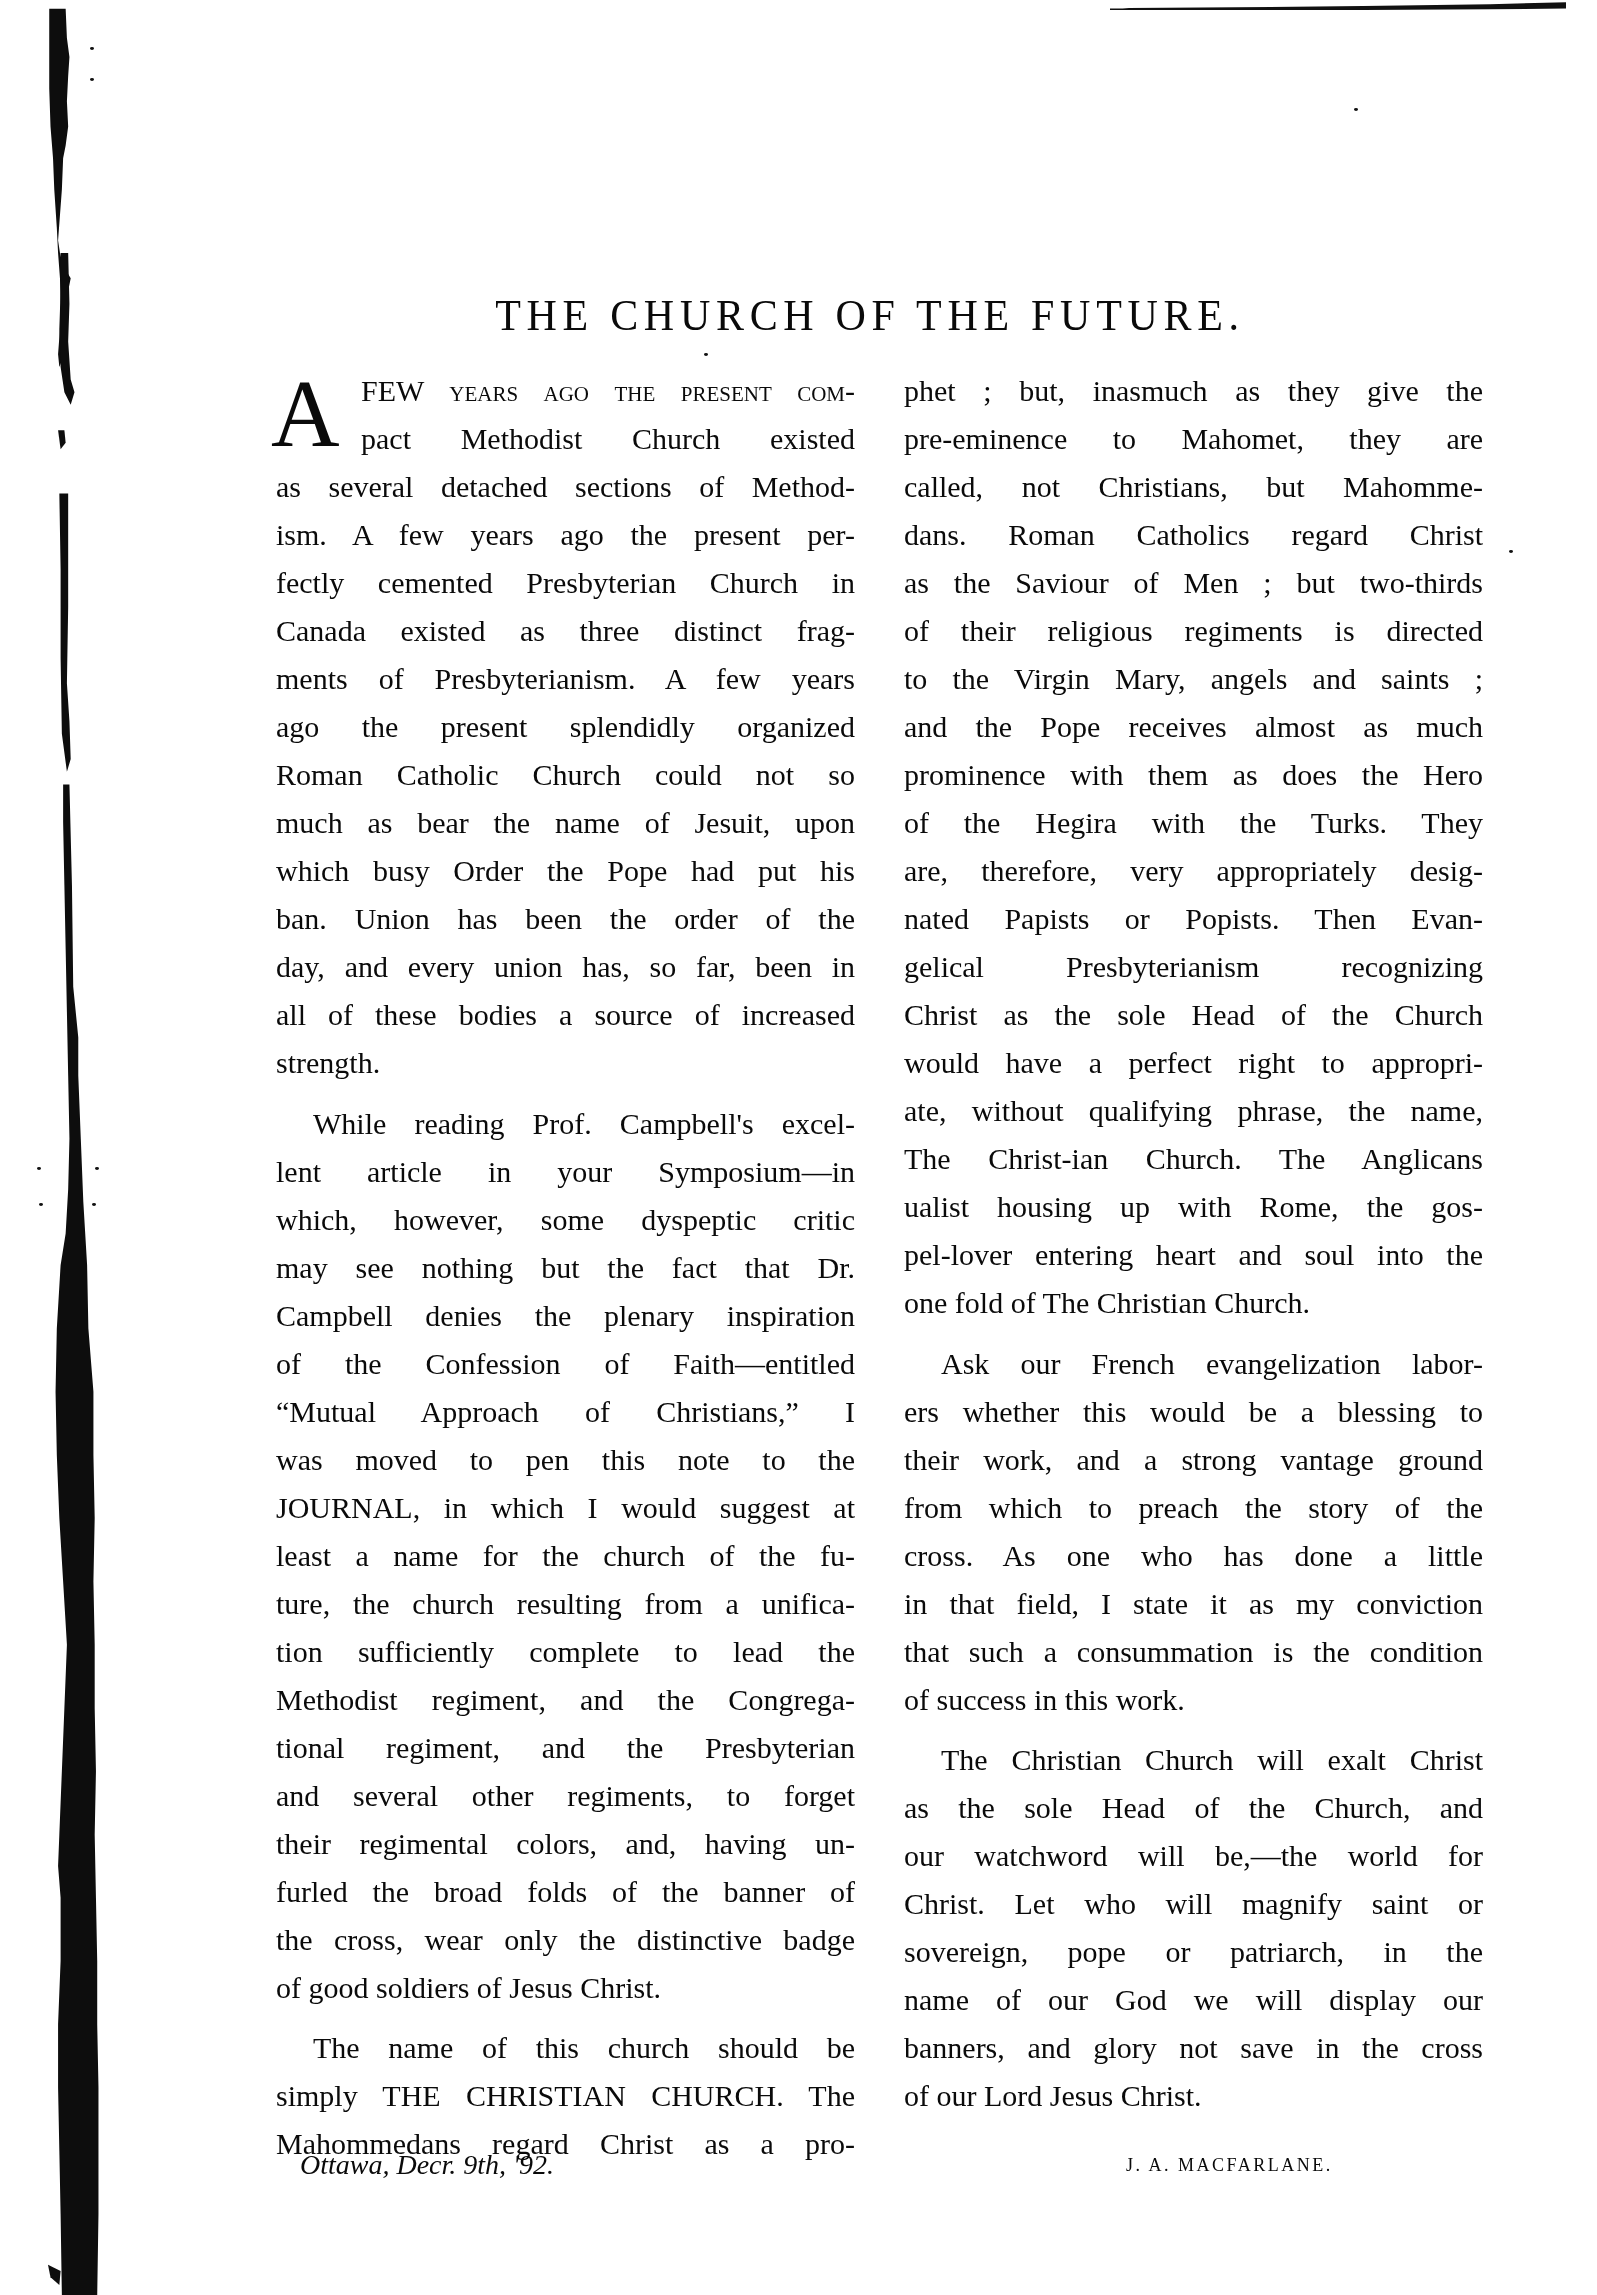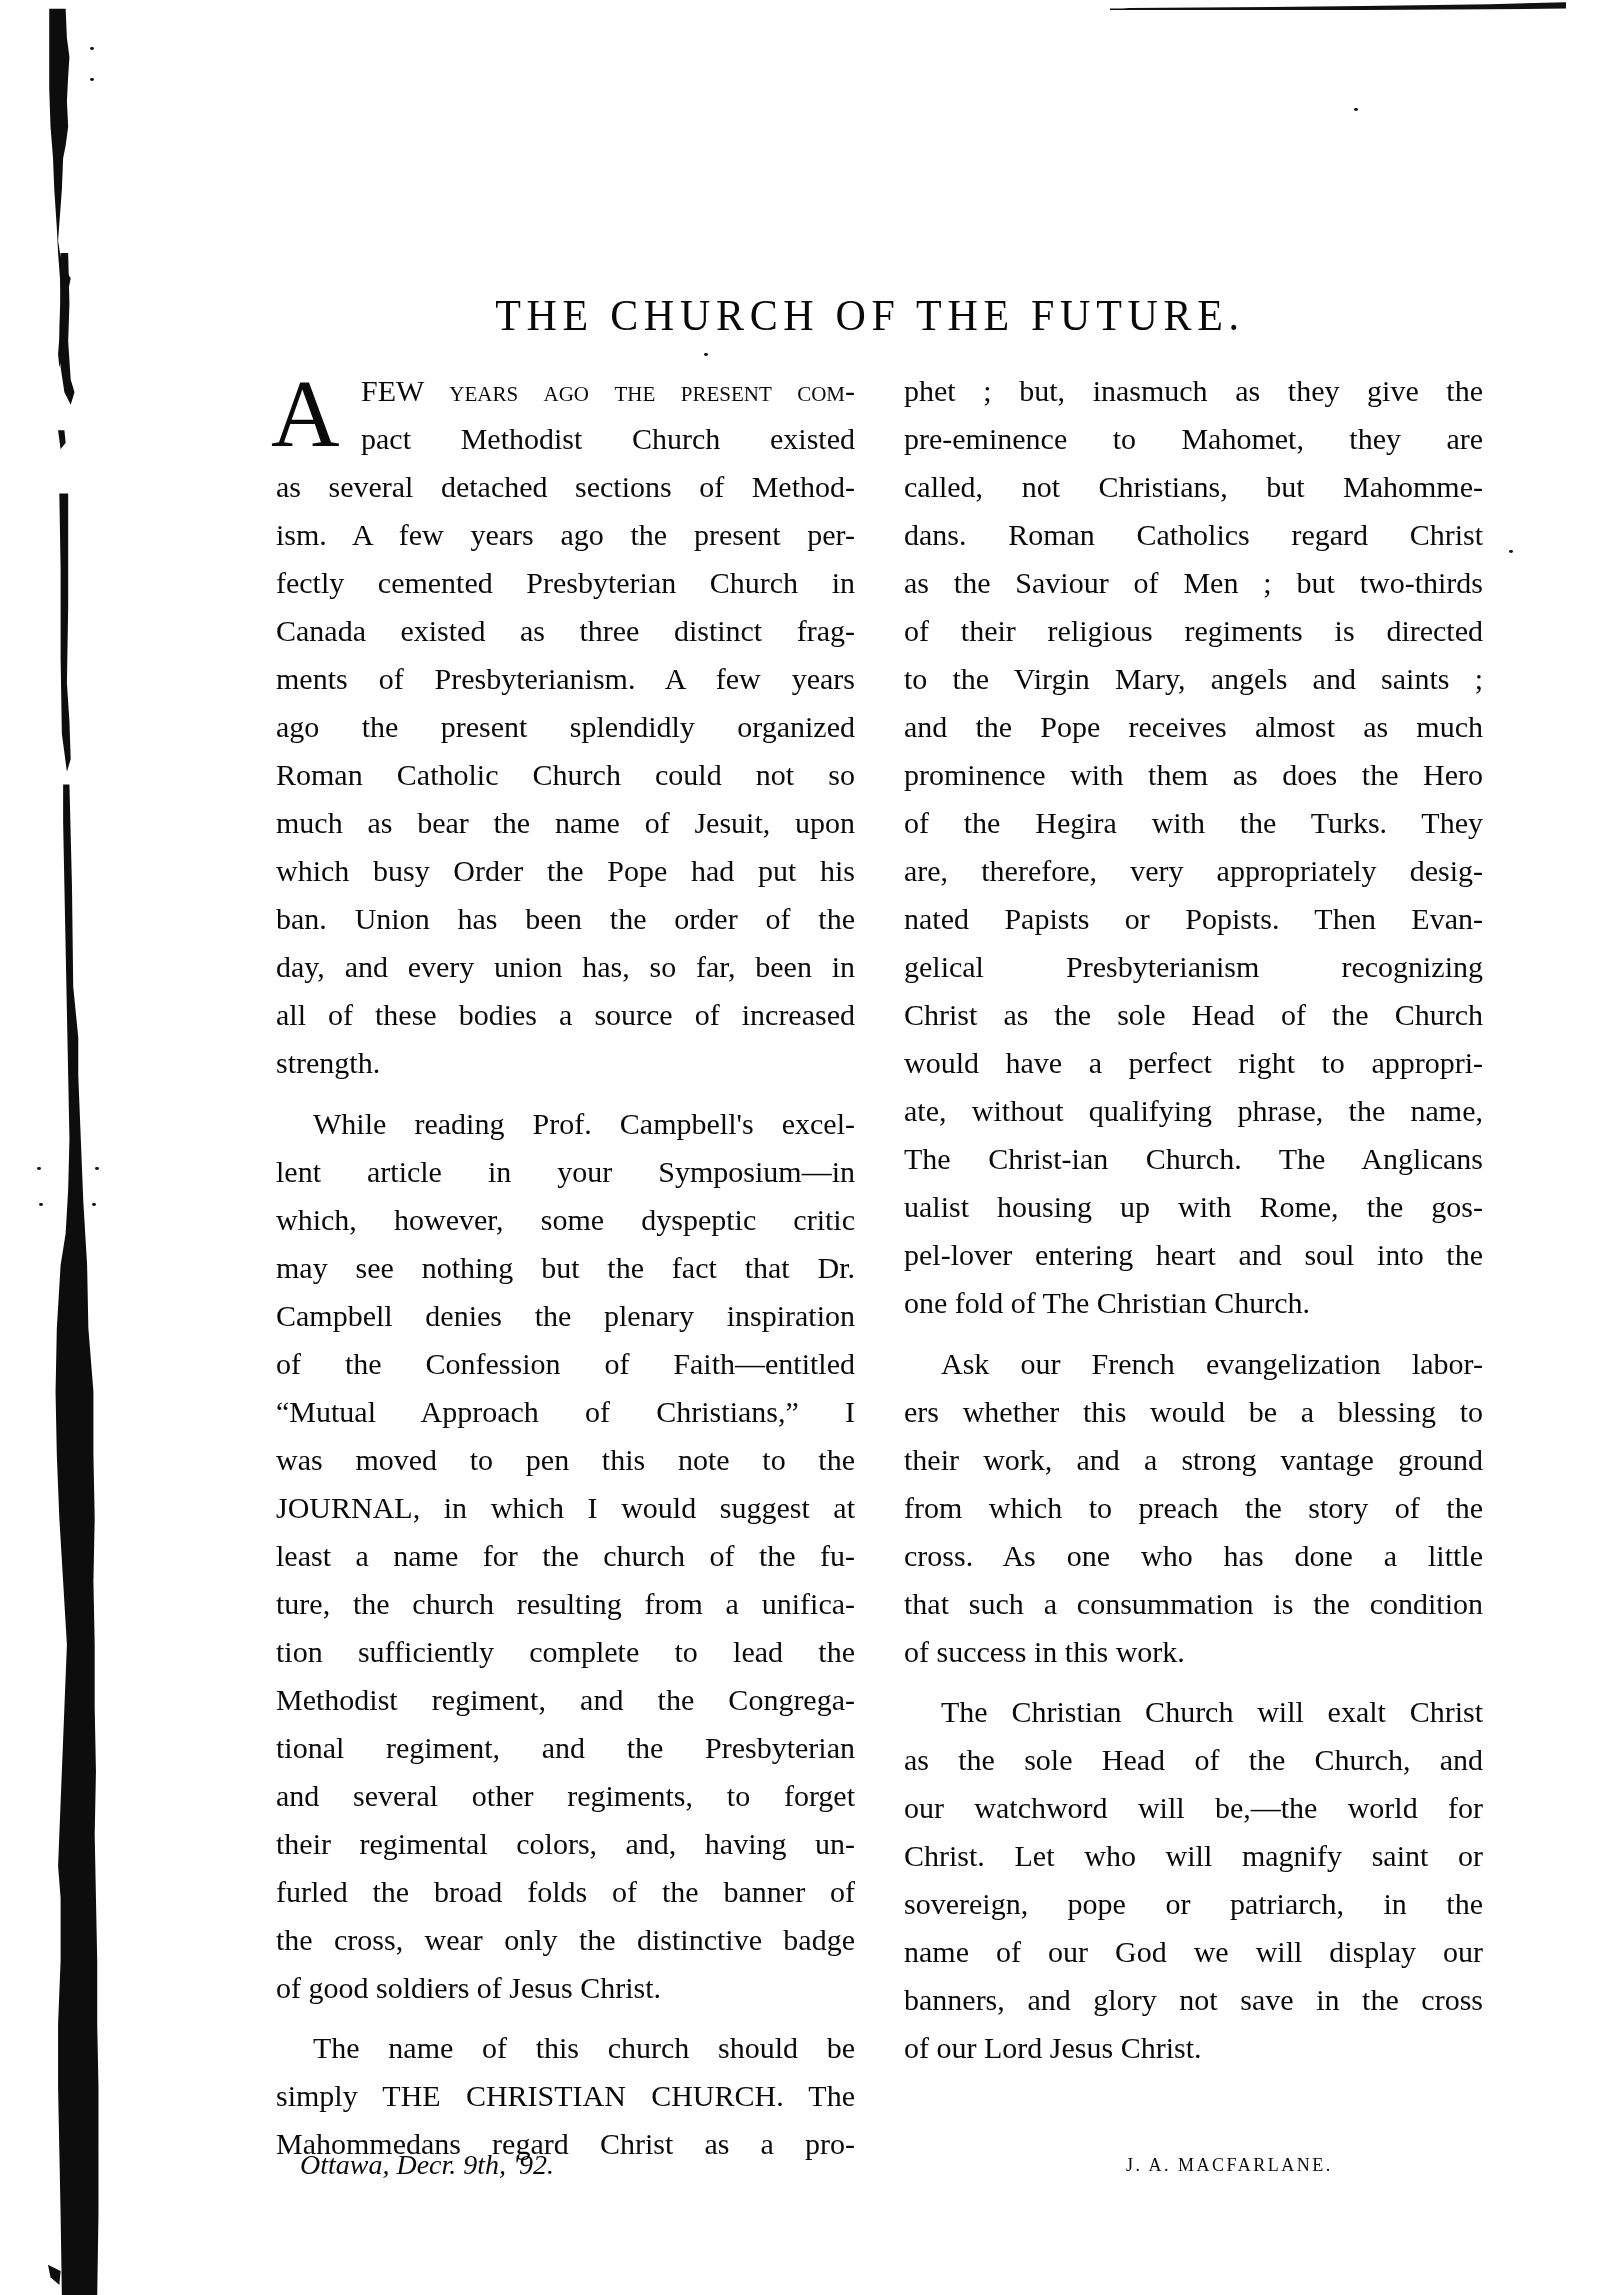--- a/index.html
+++ b/index.html
@@ -206,20 +206,21 @@
     <span class="line">pel-lover entering heart and soul into the</span>
     <span class="line last">one fold of The Christian Church.</span>
   </div>
   <span class="para-gap"></span>
   <div>
     <span class="line indent">Ask our French evangelization labor-</span>
     <span class="line">ers whether this would be a blessing to</span>
     <span class="line">their work, and a strong vantage ground</span>
     <span class="line">from which to preach the story of the</span>
     <span class="line">cross.  As one who has done a little</span>
+    <span class="line">in that field, I state it as my conviction</span>
     <span class="line">that such a consummation is the condition</span>
     <span class="line last">of success in this work.</span>
   </div>
   <span class="para-gap"></span>
   <div>
     <span class="line indent">The Christian Church will exalt Christ</span>
     <span class="line">as the sole Head of the Church, and</span>
     <span class="line">our watchword will be,—the world for</span>
     <span class="line">Christ.  Let who will magnify saint or</span>
     <span class="line">sovereign, pope or patriarch, in the</span>

